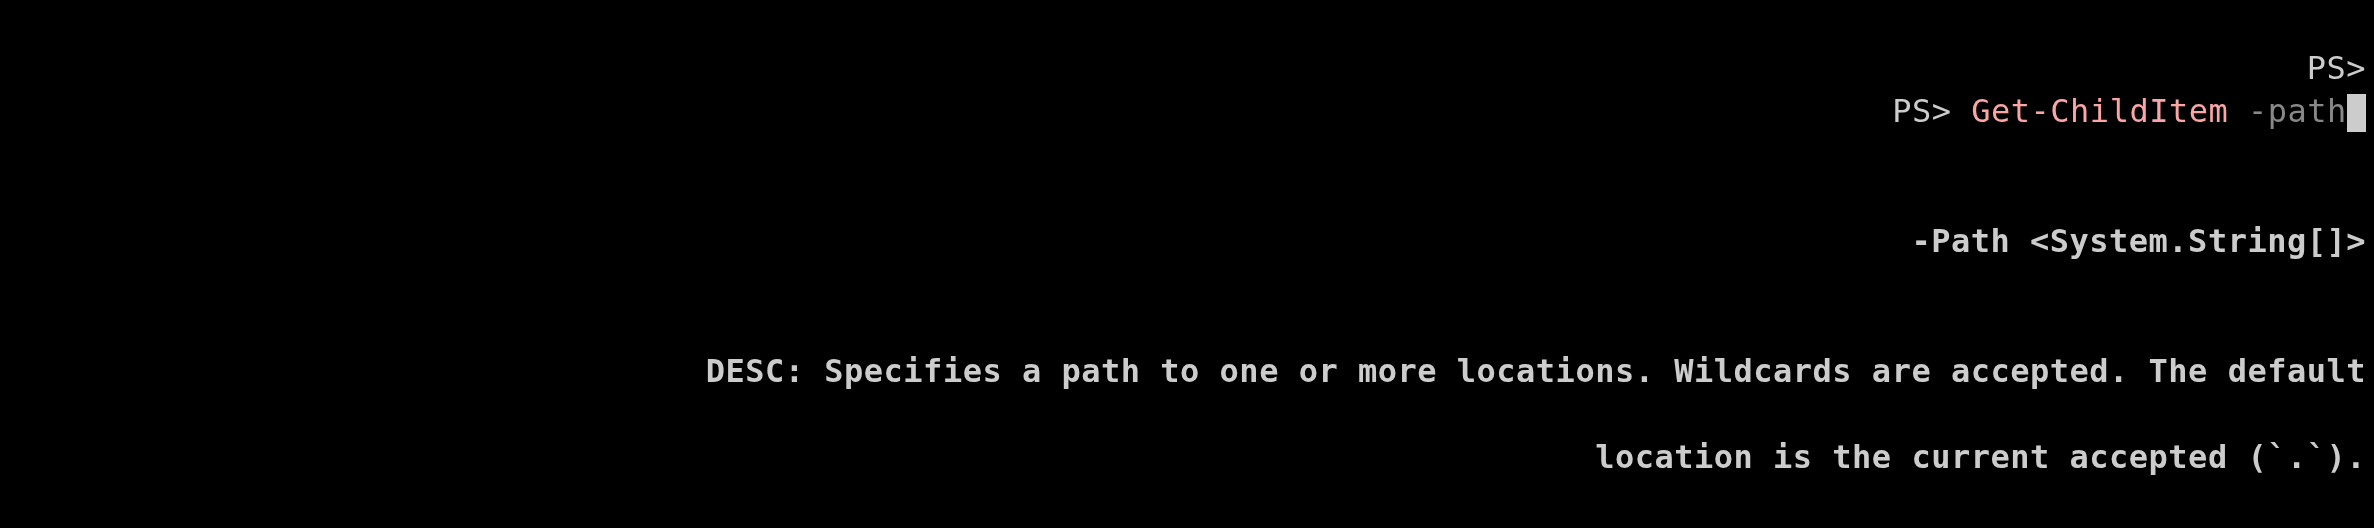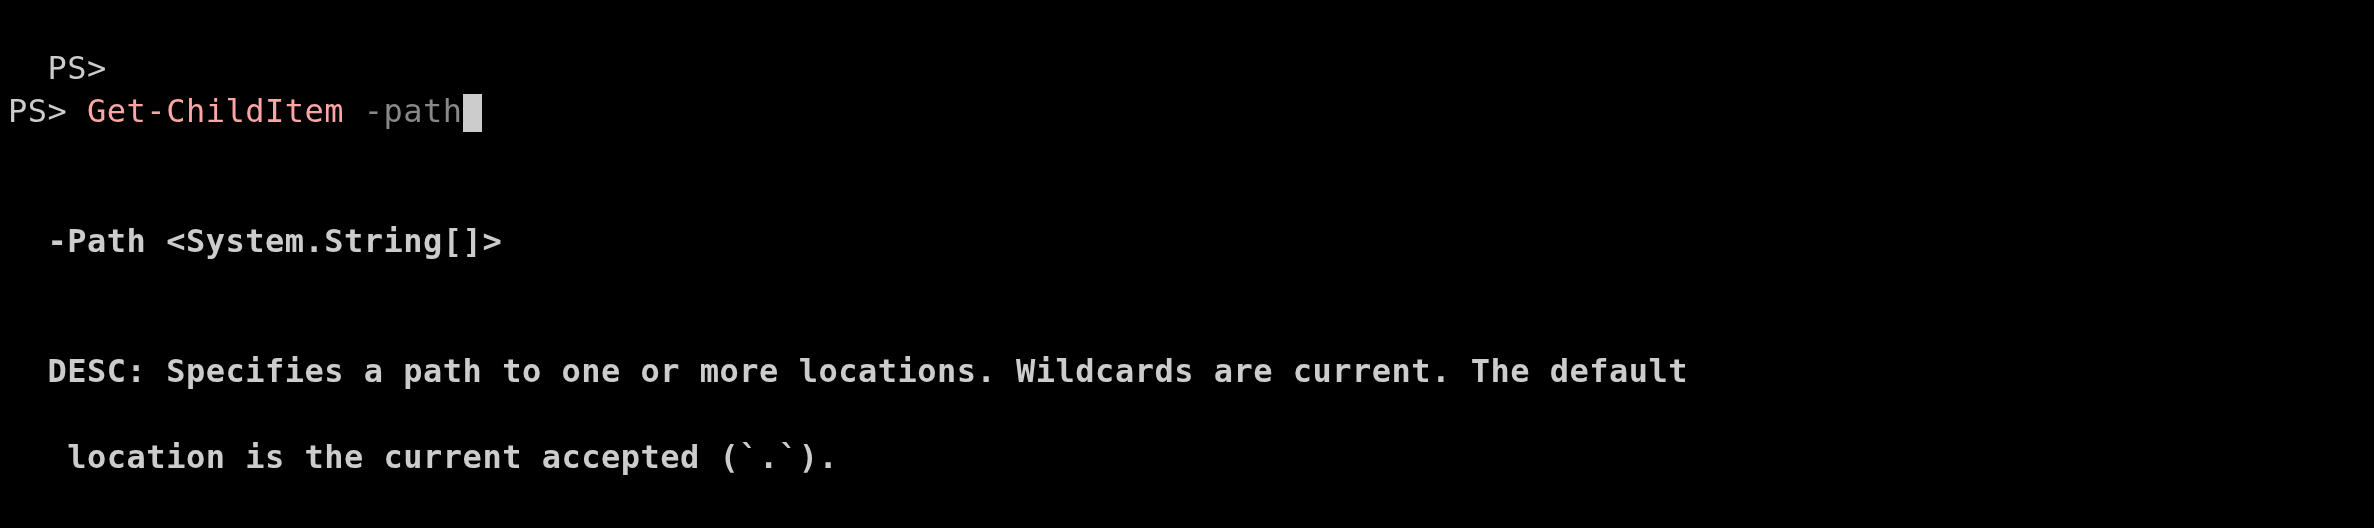--- a/index.html
+++ b/index.html
@@ -1,18 +1,19 @@
 <!DOCTYPE html>
 <html><head>
   <meta charset="utf-8">
   <style>
     * {
       margin: 0;
       padding: 0;
       box-sizing: border-box;
+      text-align: right;
     }
     body {
       background-color: #000000;
       color: #cccccc;
       font-family: 'Consolas', 'Menlo', 'Monaco', monospace;
       font-size: 32px;
       line-height: 1.35;
       padding: 4px 8px;
       width: 2374px;
       height: 528px;
@@ -59,20 +60,20 @@
 
 <div class="blank-line"></div>
 
 <div class="line help-text">
   <span>-Path &lt;System.String[]&gt;</span>
 </div>
 
 <div class="blank-line"></div>
 
 <div class="line help-text">
-  <span>DESC: Specifies a path to one or more locations. Wildcards are current. The default</span>
+  <span>DESC: Specifies a path to one or more locations. Wildcards are accepted. The default</span>
 </div>
 <div class="line help-text">
   <span> location is the current accepted (`.`).</span>
 </div>
 <div class="line help-text">
   <span>Required: false, Position: 0, Default Value: Current directory, Pipeline Input: True</span>
 </div>
 
 </body></html>

